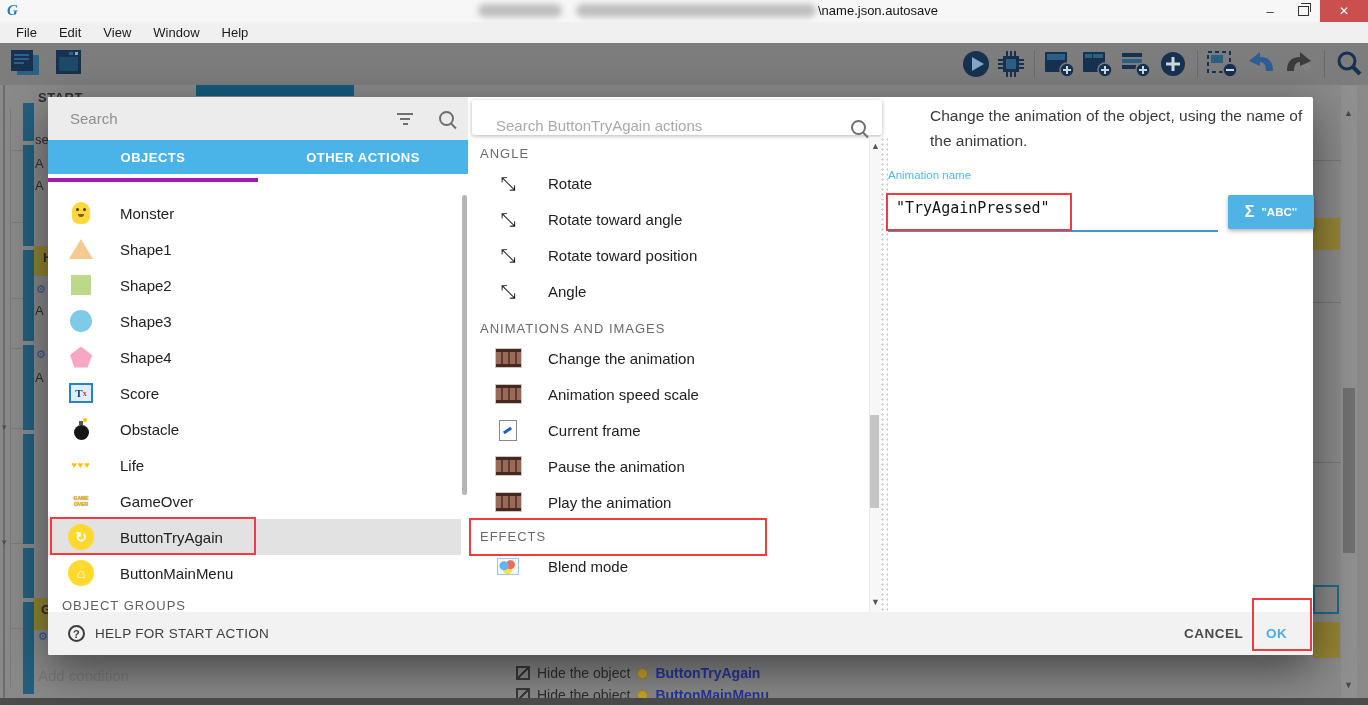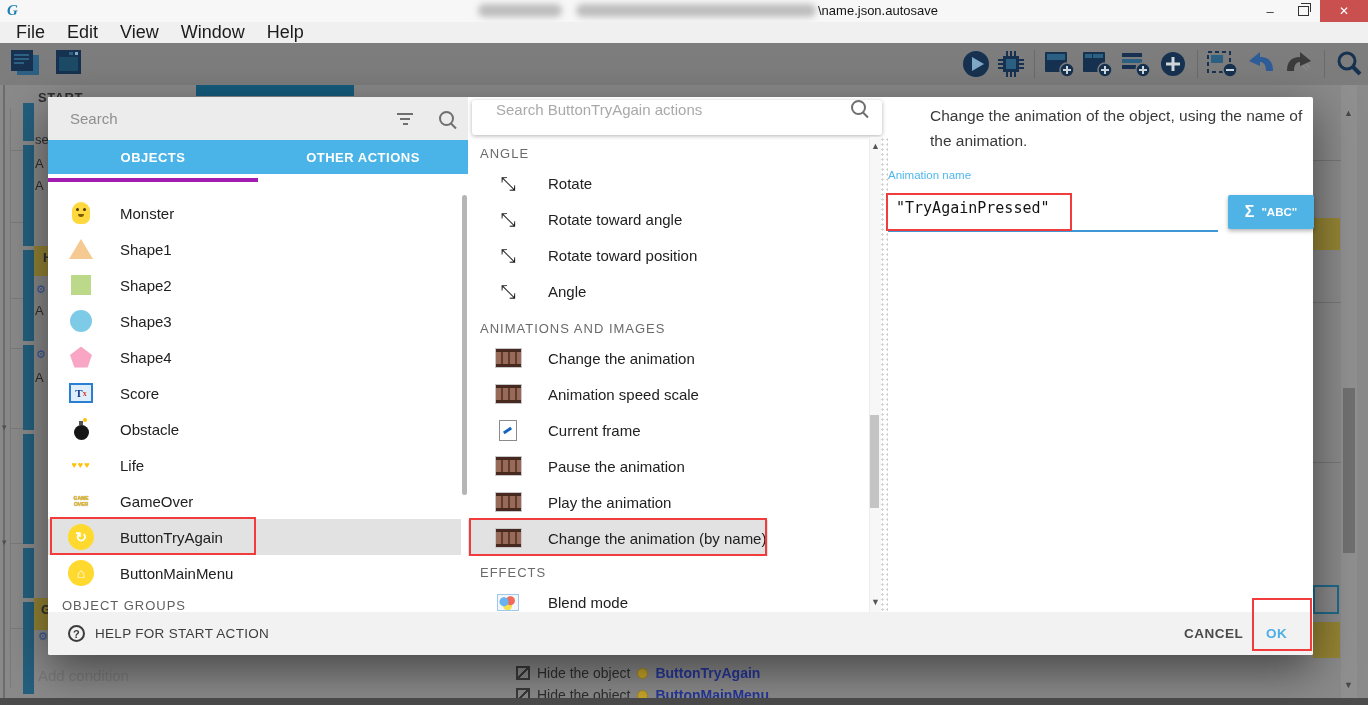--- a/index.html
+++ b/index.html
@@ -11,21 +11,21 @@
   .blur-blob{position:absolute;top:4px;height:13px;background:#bdbdbd;border-radius:7px;filter:blur(3px);}
   .title-tail{position:absolute;top:3px;font-size:13px;color:#141414;}
   .winbtn{position:absolute;top:0;height:22px;display:flex;align-items:center;justify-content:center;font-size:13px;color:#333;}
   .minbtn{left:1254px;width:32px;}
   .restbtn{left:1288px;width:30px;}
   .rest-ico{width:9px;height:8px;border:1px solid #333;position:relative;}
   .rest-ico::before{content:"";position:absolute;left:2px;top:-4px;width:9px;height:8px;border:1px solid #333;border-bottom:none;border-left:none;}
   .closebtn{left:1320px;width:48px;background:#c9504e;color:#fff;font-size:12px;}
 
   
-  .menubar{position:absolute;left:0;top:22px;width:1368px;height:21px;background:#f0f0f0;display:flex;align-items:center;padding-left:5px;font-size:18px;color:#1b1b1b;z-index:20;box-sizing:border-box;}
+  .menubar{position:absolute;left:0;top:22px;width:1368px;height:21px;background:#f0f0f0;display:flex;align-items:center;padding-left:5px;font-size:13px;color:#1b1b1b;z-index:20;box-sizing:border-box;}
   .menubar span{padding:0 11px;}
 
   
   .toolbar{position:absolute;left:0;top:43px;width:1368px;height:42px;background:#7d7d7d;}
   .tb-left{position:absolute;left:8px;top:4px;display:flex;gap:12px;align-items:center;}
   .tb-right{position:absolute;right:4px;top:3px;display:flex;gap:6px;align-items:center;height:36px;}
   .tb-sep{width:1px;height:28px;background:#6a6a6a;margin:0 3px;}
 
   
   .tabstrip{position:absolute;left:196px;top:85px;width:158px;height:11px;background:#155c7d;}
@@ -78,21 +78,21 @@
   .i-score{width:20px;height:16px;background:#dfeefc;border:2px solid #2a7fd4;font:bold 11px "Liberation Serif",serif;color:#123d8f;display:flex;align-items:center;justify-content:center;}
   .i-score i{font-style:normal;color:#d03a2c;font-size:8px;}
   .i-bomb{width:15px;height:15px;background:#161616;border-radius:50%;position:relative;margin-top:6px;}
   .i-bomb::before{content:"";position:absolute;top:-4px;left:5px;width:4px;height:4px;background:#555;}
   .i-bomb::after{content:"";position:absolute;top:-7px;left:9px;width:4px;height:4px;border-radius:50%;background:#ffc107;}
   .i-life{font-size:9px;color:#ffc107;letter-spacing:1px;}
   .i-go{font:bold 5px/6px "Liberation Sans",sans-serif;color:#f2c230;text-align:center;text-shadow:0 0 1px #6b5200;}
   .i-ybtn{width:26px;height:26px;border-radius:50%;background:#ffd92e;color:#fff;display:flex;align-items:center;justify-content:center;font-size:14px;font-weight:bold;}
 
   
-  .msearch{position:absolute;left:424px;top:3px;width:410px;height:35px;background:#fff;border-radius:3px;box-shadow:0 1px 4px rgba(0,0,0,.3);display:flex;align-items:flex-start;box-sizing:border-box;padding:0 16px 0 22px;}
+  .msearch{position:absolute;left:424px;top:3px;width:410px;height:35px;background:#fff;border-radius:3px;box-shadow:0 1px 4px rgba(0,0,0,.3);display:flex;align-items:flex-end;box-sizing:border-box;padding:0 16px 0 22px;}
   .msearch input{flex:1;border:none;background:transparent;outline:none;font-size:15px;color:#333;font-family:inherit;}
   .msearch input::placeholder{color:#a9a9a9;}
   .actlist{position:absolute;left:420px;top:40px;width:300px;}
   .sec-h{height:28px;display:flex;align-items:flex-end;padding-left:12px;font-size:13px;color:#6a6a6a;letter-spacing:1px;box-sizing:border-box;padding-bottom:4px;}
   .sec-h.tall{height:31px;}
   .act-row{height:36px;display:flex;align-items:center;padding-left:26px;gap:26px;font-size:15px;color:#212121;box-sizing:border-box;}
   .act-row.sel{background:#e2e2e2;}
   .aicon{width:28px;display:flex;align-items:center;justify-content:center;flex:none;}
   .i-rot{font-size:19px;color:#1c1c1c;line-height:1;}
   .i-film{width:25px;height:12px;background:repeating-linear-gradient(90deg,#9a6a58 0 5px,#5f3c31 5px 7px);border-top:3px solid #47291f;border-bottom:3px solid #47291f;outline:1px solid #c9c9c9;}
@@ -435,26 +435,20 @@
             <span class="i-film"></span>
           </span>
           <span>Pause the animation</span>
         </div>
       <div class="act-row">
           <span class="aicon">
             <span class="i-film"></span>
           </span>
           <span>Play the animation</span>
         </div>
-      <div class="act-row sel">
-          <span class="aicon">
-            <span class="i-film"></span>
-          </span>
-          <span>Change the animation (by name)</span>
-        </div>
       <div class="sec-h">EFFECTS</div>
       <div class="act-row">
           <span class="aicon">
             <span class="i-blend"></span>
           </span>
           <span>Blend mode</span>
         </div>
     </div>
     <div class="msb-track"></div>
     <span class="msb-arrow" style="top:44px;">▲</span>

